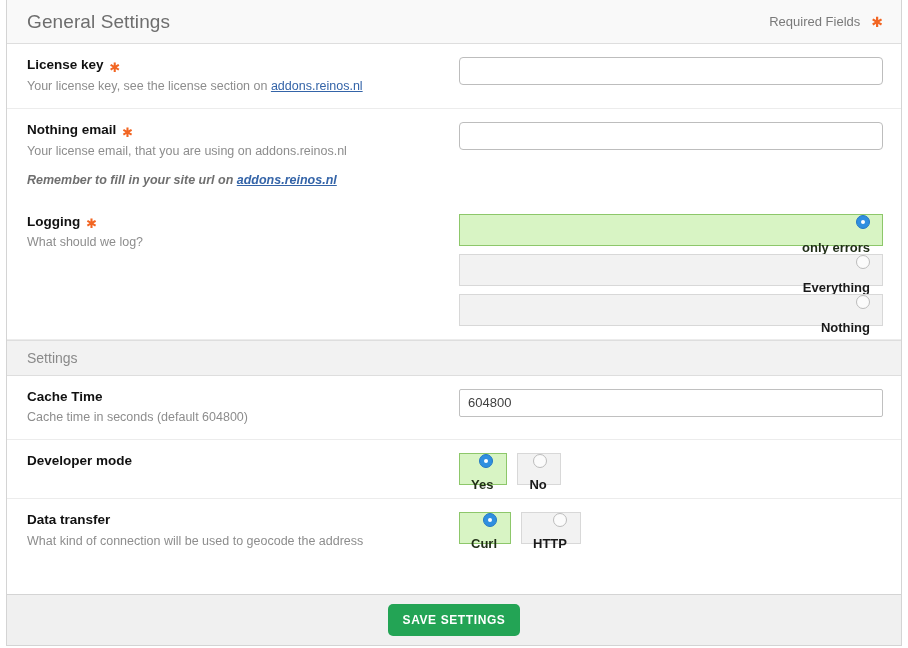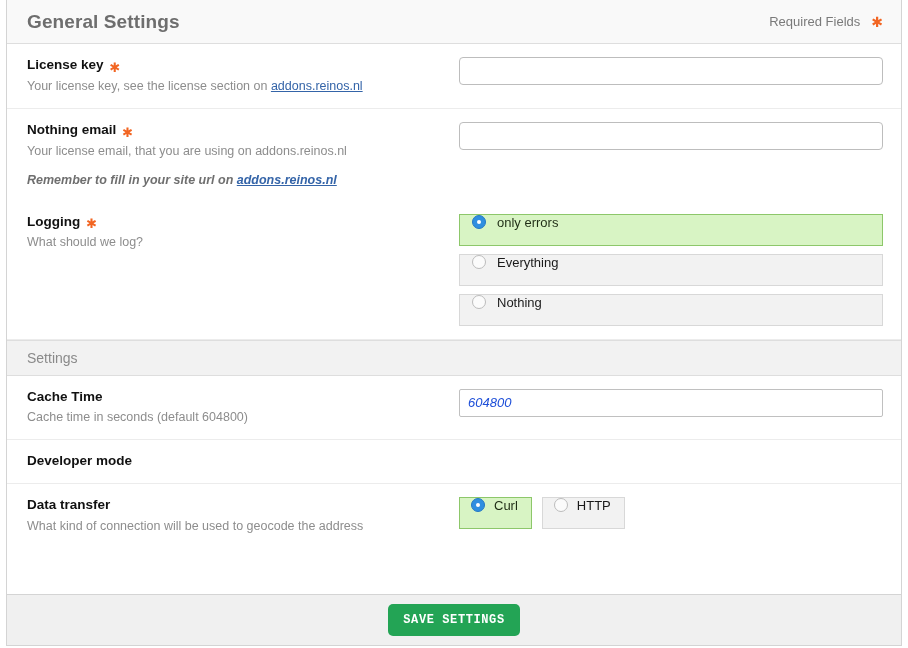--- a/index.html
+++ b/index.html
@@ -38,21 +38,21 @@
     border-bottom: 1px solid #dedede;
     display: flex;
     align-items: center;
     justify-content: space-between;
     padding: 0 18px 0 20px;
     box-sizing: border-box;
   }
   .panel-head h1 {
     margin: 0;
     font-size: 19px;
-    font-weight: bold;
+    font-weight: normal;
     color: #6e6e6e;
     letter-spacing: .1px;
   }
   .req-note {
     font-size: 13px;
     color: #7a7a7a;
     display: flex;
     align-items: center;
     gap: 11px;
   }
@@ -133,42 +133,42 @@
   .txt {
     width: 100%;
     height: 28px;
     box-sizing: border-box;
     border: 1px solid #bdbdbd;
     border-radius: 4px;
     background: #ffffff;
     padding: 3px 8px;
     font-family: "Liberation Sans", "DejaVu Sans", sans-serif;
     font-size: 13px;
-    color: #1d4ed8;
+    color: #404040;
     outline: none;
-    font-style: italic;
   }
   .txt.square { border-radius: 2px; border-color: #c0c0c0; }
 
   
   .opt-stack { display: flex; flex-direction: column; gap: 8px; }
 
   .opt {
     display: flex;
-    align-items: flex-start;
+    align-items: flex-end;
     gap: 11px;
     height: 32px;
     box-sizing: border-box;
     padding: 0 12px;
     border: 1px solid #d8d8d8;
     background: #f2f2f2;
     font-size: 13px;
-    font-weight: normal;
+    font-weight: bold;
     color: #1a1a1a;
     cursor: pointer;
+    flex-direction: column;
   }
   .opt.sel {
     background: #d8f4c4;
     border-color: #8dc76a;
     color: #1f2d15;
   }
 
   .radio {
     width: 14px;
     height: 14px;
@@ -212,21 +212,21 @@
     align-items: center;
     justify-content: center;
     box-sizing: border-box;
   }
   .btn-save {
     background: #23a455;
     color: #ffffff;
     border: none;
     border-radius: 5px;
     padding: 9px 15px;
-    font-family: Liberation Mono, monospace;
+    font-family: Liberation Sans, sans-serif;
     font-size: 12px;
     font-weight: bold;
     letter-spacing: .6px;
     cursor: pointer;
   }
 </style>
 </head>
 <body>
 
 <div class="panel">
@@ -313,20 +313,32 @@
         <input class="txt square" type="text" value="604800" style="">
       </div>
     </div>
 
     <div class="row">
       <div class="row-label">
         <div class="lbl">
           <span>Developer mode</span>
         </div>
       </div>
+      <div class="row-field">
+        <div class="opt-inline">
+          <div class="opt sel">
+            <span class="radio"></span>
+            <span>Yes</span>
+          </div>
+          <div class="opt">
+            <span class="radio"></span>
+            <span>No</span>
+          </div>
+        </div>
+      </div>
     </div>
 
     <div class="row no-line">
       <div class="row-label">
         <div class="lbl">
           <span>Data transfer</span>
         </div>
         <div class="desc">What kind of connection will be used to geocode the address</div>
       </div>
       <div class="row-field">

